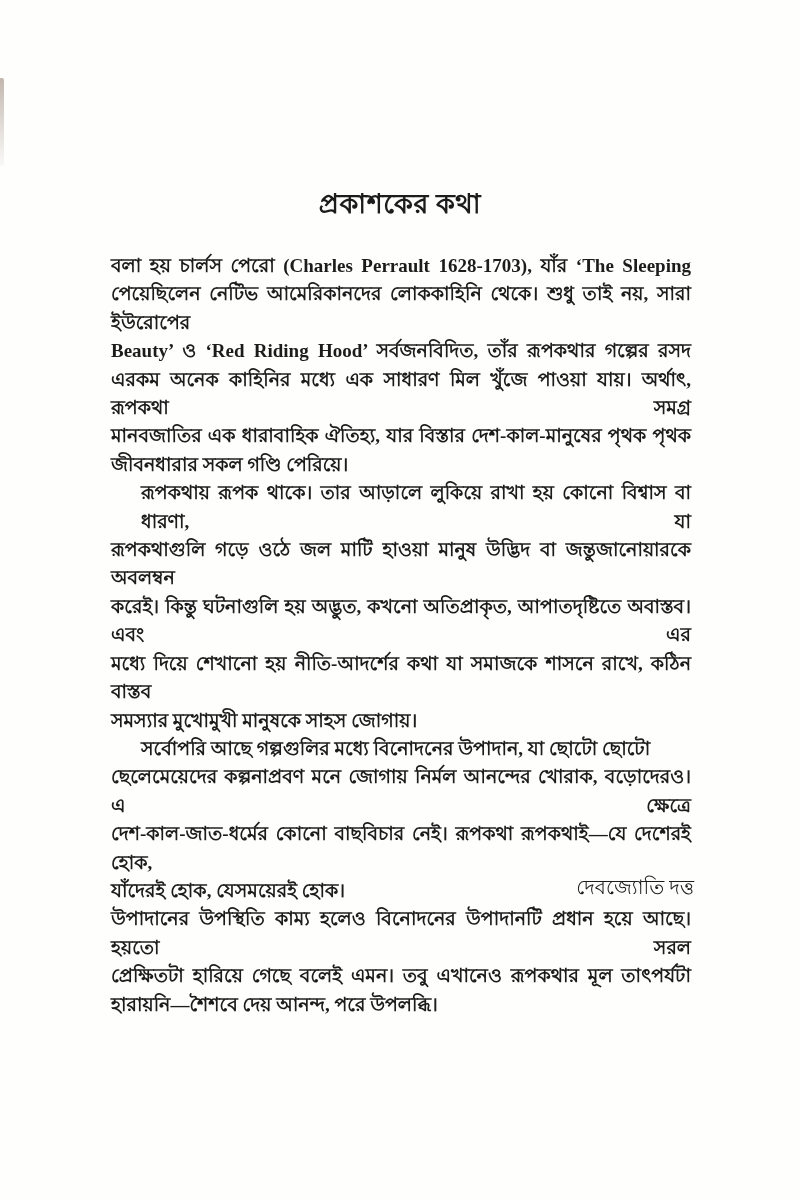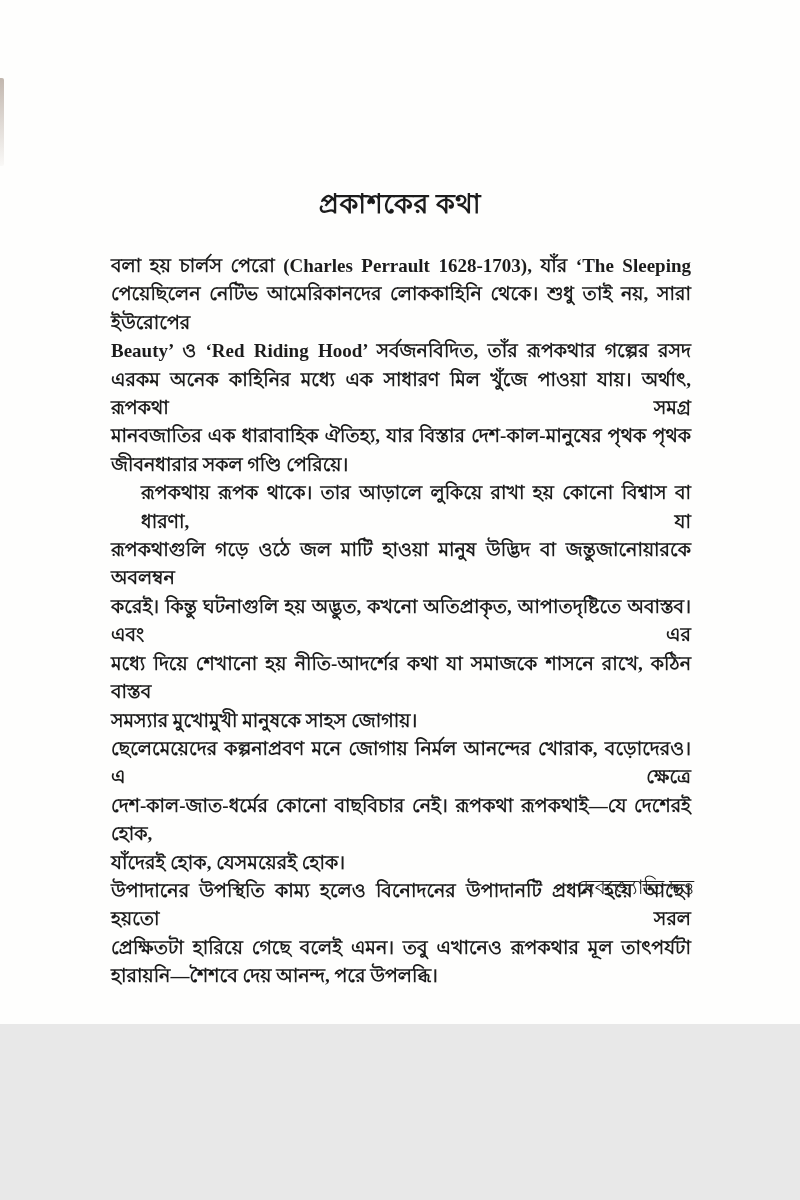--- a/index.html
+++ b/index.html
@@ -3,21 +3,21 @@
 <meta charset="utf-8">
 <style>
   html, body {
     margin: 0;
     padding: 0;
     background: #e8e8e8;
   }
   .page {
     position: relative;
     width: 800px;
-    height: 1024px;
+    height: 1200px;
     margin: 0 auto;
     background: #fefefd;
     overflow: hidden;
     font-family: "Liberation Serif", "DejaVu Serif", serif;
     color: #1c1c1c;
   }
   .scan-edge {
     position: absolute;
     left: 0;
     top: 78px;
@@ -94,20 +94,21 @@
 
     <div class="para">
       <div class="line indent">রূপকথায় রূপক থাকে। তার আড়ালে লুকিয়ে রাখা হয় কোনো বিশ্বাস বা ধারণা, যা</div>
       <div class="line">রূপকথাগুলি গড়ে ওঠে জল মাটি হাওয়া মানুষ উদ্ভিদ বা জন্তুজানোয়ারকে অবলম্বন</div>
       <div class="line">করেই। কিন্তু ঘটনাগুলি হয় অদ্ভুত, কখনো অতিপ্রাকৃত, আপাতদৃষ্টিতে অবাস্তব। এবং এর</div>
       <div class="line">মধ্যে দিয়ে শেখানো হয় নীতি-আদর্শের কথা যা সমাজকে শাসনে রাখে, কঠিন বাস্তব</div>
       <div class="line last">সমস্যার মুখোমুখী মানুষকে সাহস জোগায়।</div>
     </div>
 
     <div class="para">
+      <div class="line indent last">সর্বোপরি আছে গল্পগুলির মধ্যে বিনোদনের উপাদান, যা ছোটো ছোটো</div>
       <div class="line">ছেলেমেয়েদের কল্পনাপ্রবণ মনে জোগায় নির্মল আনন্দের খোরাক, বড়োদেরও। এ ক্ষেত্রে</div>
       <div class="line">দেশ-কাল-জাত-ধর্মের কোনো বাছবিচার নেই। রূপকথা রূপকথাই—যে দেশেরই হোক,</div>
       <div class="line last">যাঁদেরই হোক, যেসময়েরই হোক।</div>
     </div>
 
     <div class="para">
       <div class="line">উপাদানের উপস্থিতি কাম্য হলেও বিনোদনের উপাদানটি প্রধান হয়ে আছে। হয়তো সরল</div>
       <div class="line">প্রেক্ষিতটা হারিয়ে গেছে বলেই এমন। তবু এখানেও রূপকথার মূল তাৎপর্যটা</div>
       <div class="line last">হারায়নি—শৈশবে দেয় আনন্দ, পরে উপলব্ধি।</div>
     </div>

